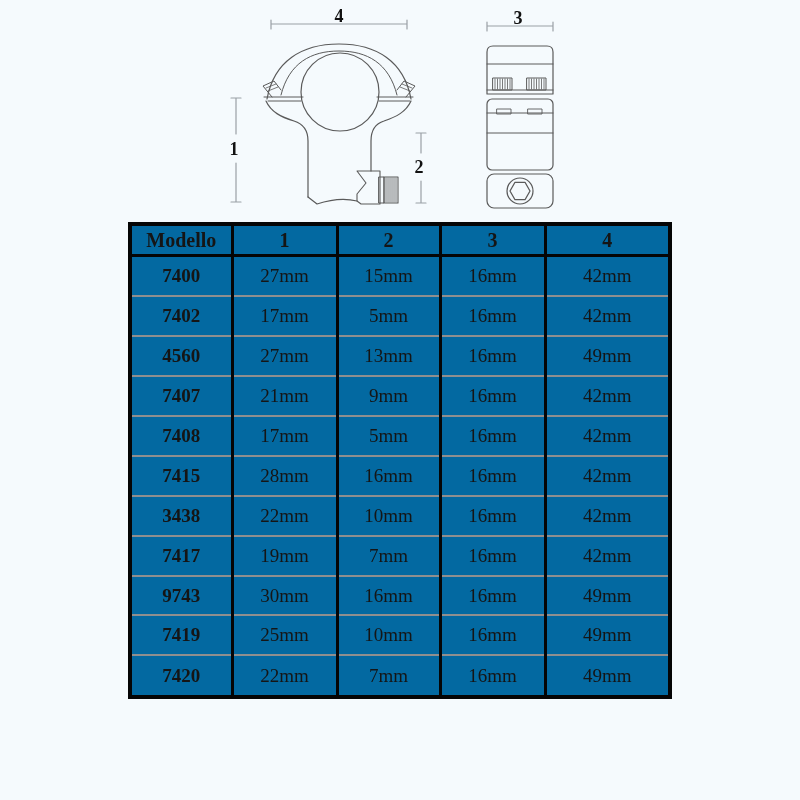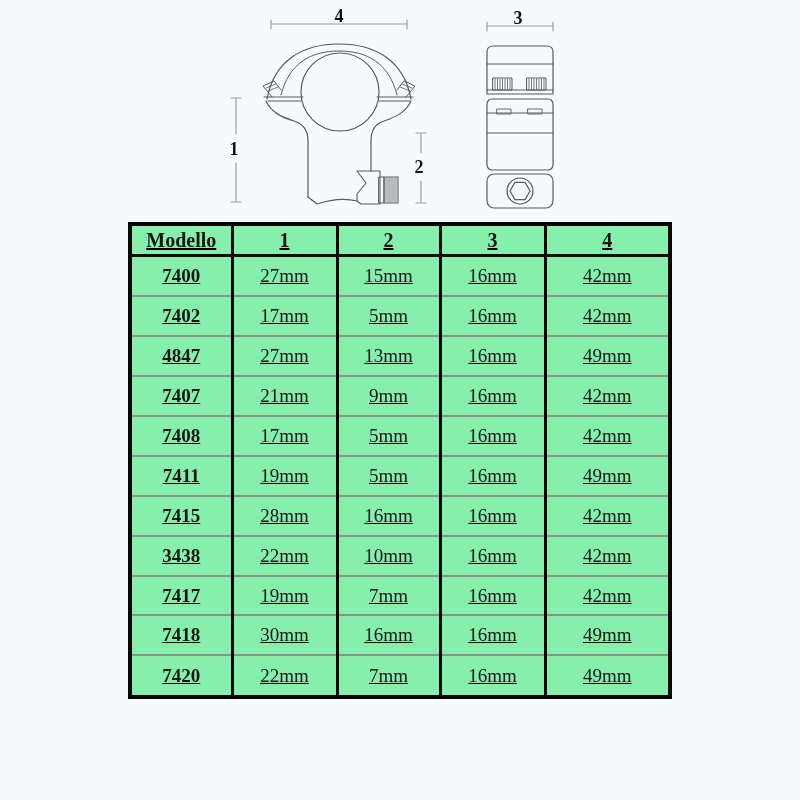--- a/index.html
+++ b/index.html
@@ -30,23 +30,22 @@
   
   .table-wrap {
     position: absolute;
     left: 128px; top: 222px;
   }
   table.spec {
     border-collapse: collapse;
     table-layout: fixed;
     width: 540px;
     height: 477px;
-    background: #86efac;
+    background: #0369a1;
     border: 4px solid #050505;
-    text-decoration: underline;
   }
   table.spec th, table.spec td {
     border-left: 3px solid #050505;
     text-align: center;
     vertical-align: middle;
     padding: 0;
     color: #151515;
   }
   table.spec th:first-child, table.spec td:first-child {
     border-left: none;
@@ -177,48 +176,41 @@
             <td>42mm</td>
           </tr>
           <tr>
             <td class="model">7402</td>
             <td>17mm</td>
             <td>5mm</td>
             <td>16mm</td>
             <td>42mm</td>
           </tr>
           <tr>
-            <td class="model">4847</td>
+            <td class="model">4560</td>
             <td>27mm</td>
             <td>13mm</td>
             <td>16mm</td>
             <td>49mm</td>
           </tr>
           <tr>
             <td class="model">7407</td>
             <td>21mm</td>
             <td>9mm</td>
             <td>16mm</td>
             <td>42mm</td>
           </tr>
           <tr>
             <td class="model">7408</td>
             <td>17mm</td>
             <td>5mm</td>
             <td>16mm</td>
             <td>42mm</td>
           </tr>
           <tr>
-            <td class="model">7411</td>
-            <td>19mm</td>
-            <td>5mm</td>
-            <td>16mm</td>
-            <td>49mm</td>
-          </tr>
-          <tr>
             <td class="model">7415</td>
             <td>28mm</td>
             <td>16mm</td>
             <td>16mm</td>
             <td>42mm</td>
           </tr>
           <tr>
             <td class="model">3438</td>
             <td>22mm</td>
             <td>10mm</td>
@@ -226,23 +218,30 @@
             <td>42mm</td>
           </tr>
           <tr>
             <td class="model">7417</td>
             <td>19mm</td>
             <td>7mm</td>
             <td>16mm</td>
             <td>42mm</td>
           </tr>
           <tr>
-            <td class="model">7418</td>
+            <td class="model">9743</td>
             <td>30mm</td>
             <td>16mm</td>
+            <td>16mm</td>
+            <td>49mm</td>
+          </tr>
+          <tr>
+            <td class="model">7419</td>
+            <td>25mm</td>
+            <td>10mm</td>
             <td>16mm</td>
             <td>49mm</td>
           </tr>
           <tr>
             <td class="model">7420</td>
             <td>22mm</td>
             <td>7mm</td>
             <td>16mm</td>
             <td>49mm</td>
           </tr>

